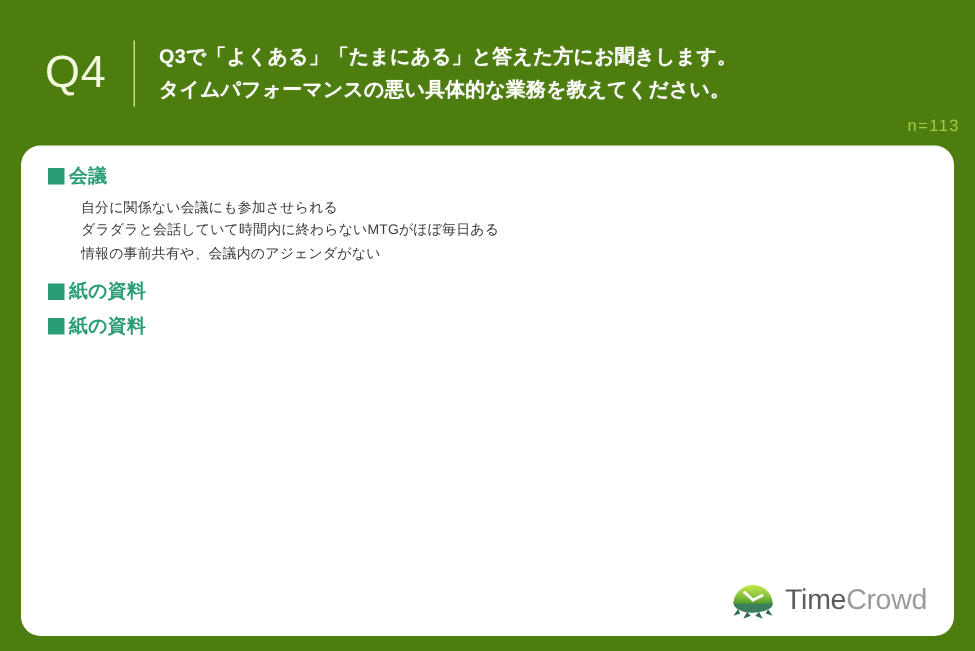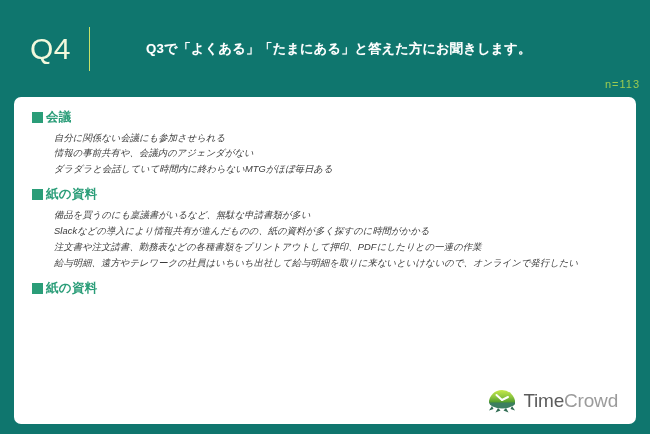--- a/index.html
+++ b/index.html
@@ -11,21 +11,21 @@
     height: 434px;
     overflow: hidden;
     background: #9ACD08;
     font-family: "Liberation Sans", "DejaVu Sans", sans-serif;
   }
 
   .slide {
     position: relative;
     width: 650px;
     height: 434px;
-    background: #0f766e;
+    background: #4d7c0f;
     box-sizing: border-box;
   }
 
   
   .header {
     position: absolute;
     left: 0;
     top: 0;
     width: 650px;
     height: 97px;
@@ -54,41 +54,41 @@
   }
 
   .q-text {
     color: #ffffff;
     font-size: 13.2px;
     font-weight: bold;
     line-height: 1.62;
     letter-spacing: 0.2px;
     text-shadow: 0 0 1px rgba(255,255,255,0.35);
   }
-  .q-text div { white-space: nowrap; margin-left: 40px; }
+  .q-text div { white-space: nowrap; }
 
   .watermark {
     position: absolute;
     right: 10px;
     top: 78px;
     font-size: 11px;
     color: #b4da4c;
     letter-spacing: 1px;
     opacity: 0.85;
   }
 
   
   .card {
     position: absolute;
     left: 14px;
     top: 97px;
     width: 622px;
     height: 327px;
     background: #ffffff;
-    border-radius: 7px;
+    border-radius: 13px;
     box-sizing: border-box;
     padding: 14px 18px 10px 18px;
     overflow: hidden;
   }
 
   .section { margin-bottom: 10px; }
   .section:last-child { margin-bottom: 0; }
 
   .section-head {
     display: flex;
@@ -117,21 +117,20 @@
     padding: 0 0 0 22px;
     list-style: none;
   }
 
   .items li {
     color: #3b3b3b;
     font-size: 9.3px;
     line-height: 1.72;
     letter-spacing: 0.1px;
     white-space: nowrap;
-    font-style: italic;
   }
   .items li.wrap { white-space: normal; }
 
   
   .logo {
     position: absolute;
     right: 18px;
     bottom: 8px;
     display: flex;
     align-items: center;
@@ -153,50 +152,45 @@
 </head>
 <body>
 
 <div class="slide">
 
   <div class="header">
     <div class="q-number">Q4</div>
     <div class="q-divider"></div>
     <div class="q-text">
       <div>Q3で「よくある」「たまにある」と答えた方にお聞きします。</div>
+      <div>タイムパフォーマンスの悪い具体的な業務を教えてください。</div>
     </div>
   </div>
 
   <div class="watermark">n=113</div>
 
   <div class="card">
 
     <div class="section">
       <div class="section-head">
         <span class="marker"></span>
         <span class="section-title">会議</span>
       </div>
       <ul class="items">
         <li>自分に関係ない会議にも参加させられる</li>
+        <li>ダラダラと会話していて時間内に終わらないMTGがほぼ毎日ある</li>
         <li>情報の事前共有や、会議内のアジェンダがない</li>
-        <li>ダラダラと会話していて時間内に終わらないMTGがほぼ毎日ある</li>
       </ul>
     </div>
 
     <div class="section">
       <div class="section-head">
         <span class="marker"></span>
         <span class="section-title">紙の資料</span>
       </div>
-      <ul class="items">
-        <li>備品を買うのにも稟議書がいるなど、無駄な申請書類が多い</li>
-        <li>Slackなどの導入により情報共有が進んだものの、紙の資料が多く探すのに時間がかかる</li>
-        <li>注文書や注文請書、勤務表などの各種書類をプリントアウトして押印、PDFにしたりとの一連の作業</li>
-        <li>給与明細、遠方やテレワークの社員はいちいち出社して給与明細を取りに来ないといけないので、オンラインで発行したい</li>
-      </ul>
     </div>
 
     <div class="section">
       <div class="section-head">
         <span class="marker"></span>
         <span class="section-title">紙の資料</span>
       </div>
     </div>
 
     <div class="logo">

